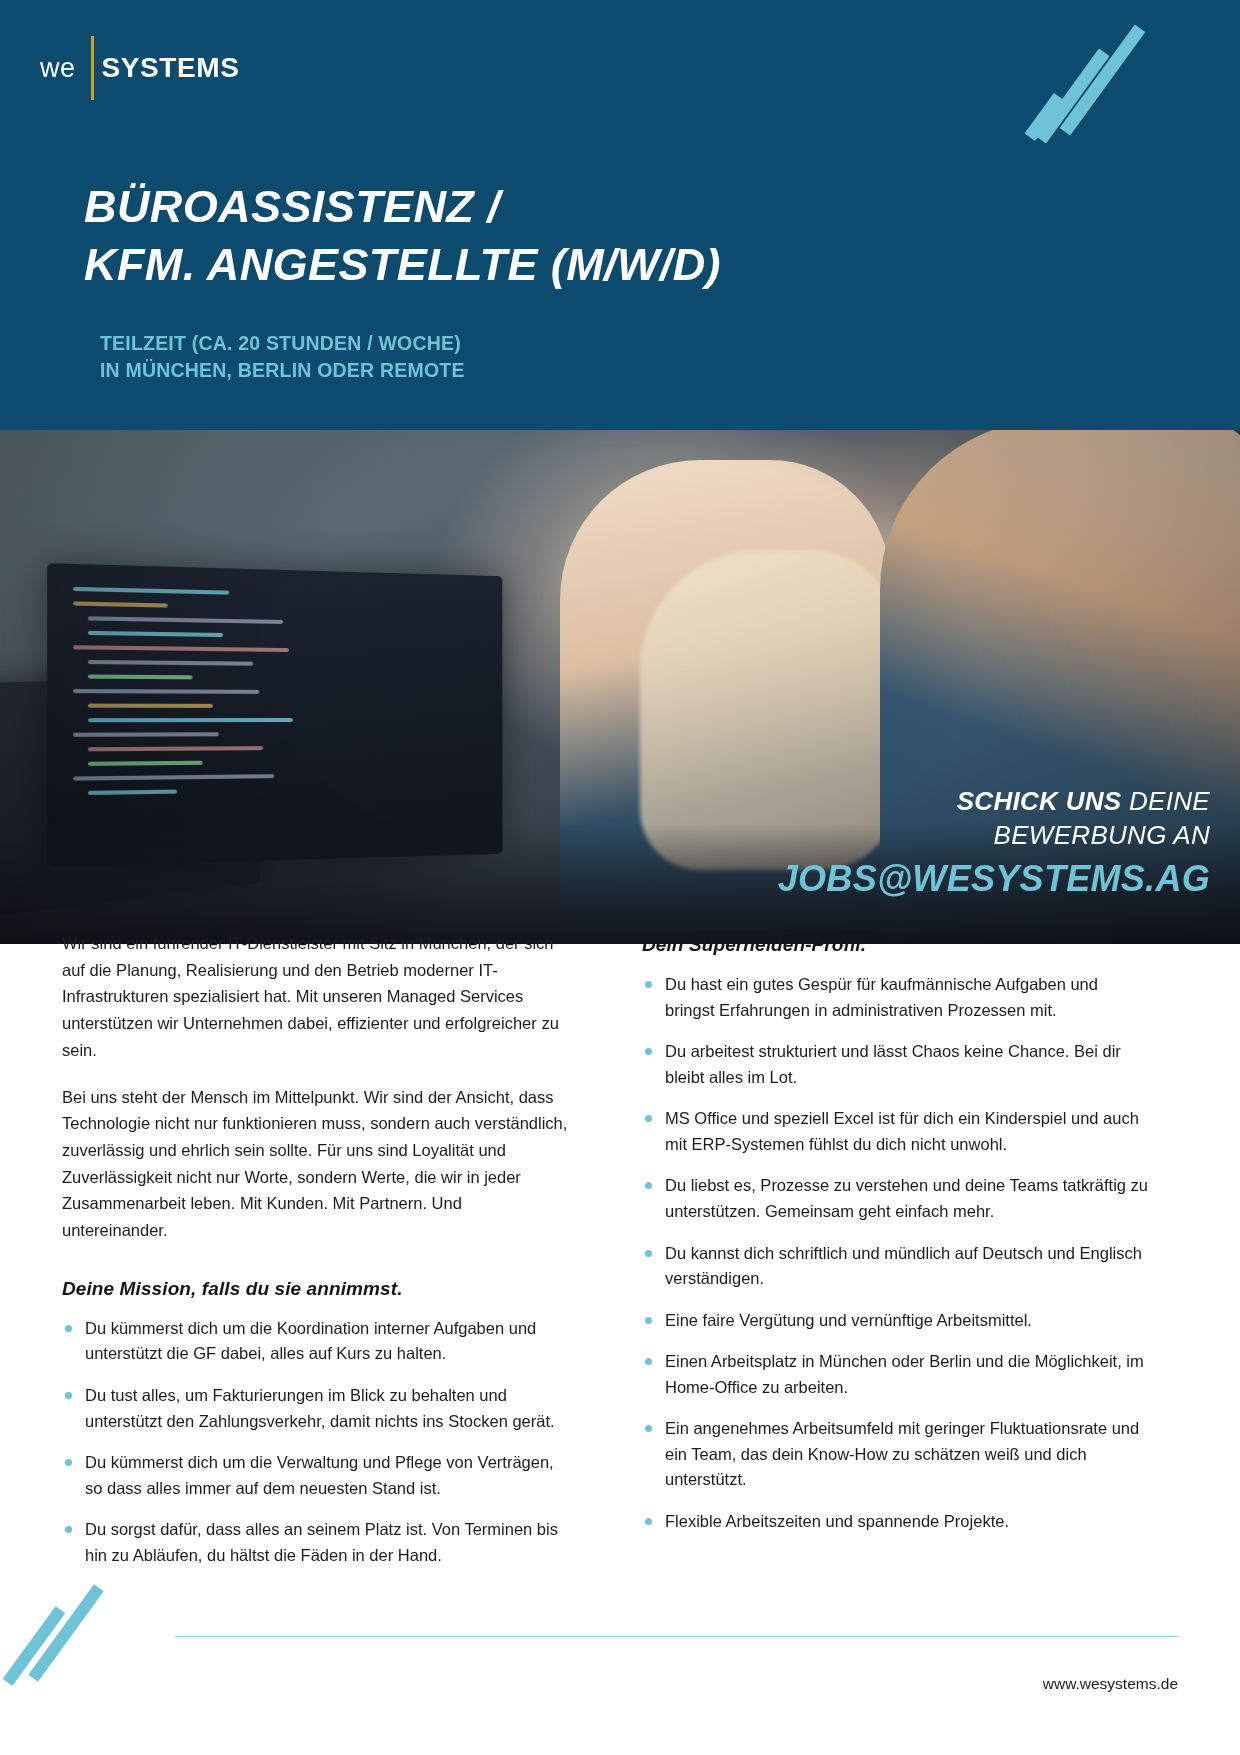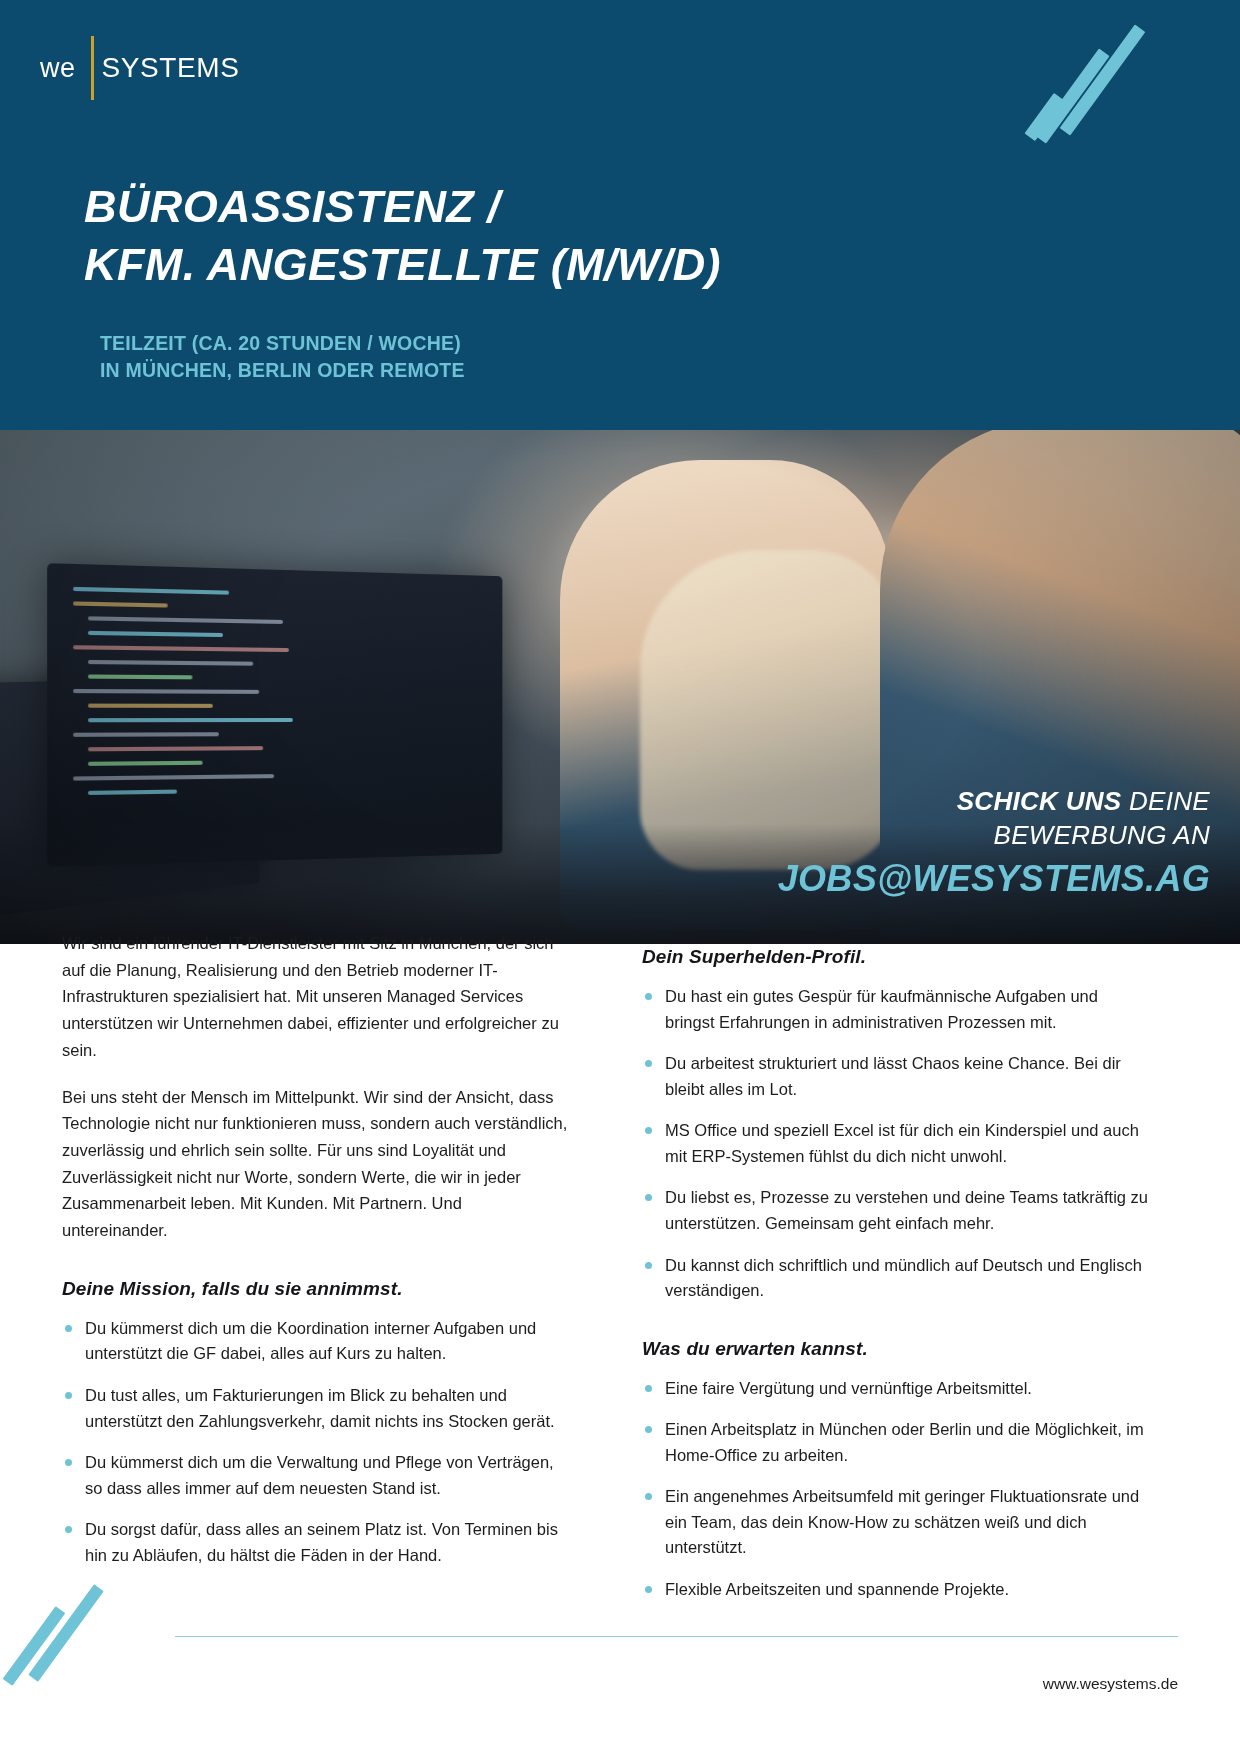--- a/index.html
+++ b/index.html
@@ -66,21 +66,21 @@
     position: absolute;
     left: 51px;
     top: -8px;
     width: 3px;
     height: 64px;
     background: #c9a227;
   }
   .logo-systems {
     color: #ffffff;
     font-size: 28px;
-    font-weight: 400;
+    font-weight: 700;
     letter-spacing: 0.6px;
     line-height: 1;
     padding-left: 12px;
   }
 
   .hero-title {
     position: absolute;
     left: 84px;
     top: 178px;
     color: #ffffff;
@@ -209,21 +209,21 @@
   .content {
     position: absolute;
     top: 930px;
     left: 0;
     width: 1240px;
     padding: 0 62px;
     display: flex;
     gap: 72px;
   }
   .col { width: 508px; }
-  .col-right { padding-top: 4px; margin-top: 12px; }
+  .col-right { padding-top: 4px; }
 
   p.para {
     font-size: 16.5px;
     line-height: 1.62;
     color: #1d1d1f;
     margin-bottom: 20px;
   }
   h2.section {
     font-size: 19px;
     font-style: italic;
@@ -372,21 +372,20 @@
     <div class="col col-right">
       <h2 class="section">Dein Superhelden-Profil.</h2>
       <ul class="bullets">
         <li>Du hast ein gutes Gespür für kaufmännische Aufgaben und bringst Erfahrungen in administrativen Prozessen mit.</li>
         <li>Du arbeitest strukturiert und lässt Chaos keine Chance. Bei dir bleibt alles im Lot.</li>
         <li>MS Office und speziell Excel ist für dich ein Kinderspiel und auch mit ERP-Systemen fühlst du dich nicht unwohl.</li>
         <li>Du liebst es, Prozesse zu verstehen und deine Teams tatkräftig zu unterstützen. Gemeinsam geht einfach mehr.</li>
         <li>Du kannst dich schriftlich und mündlich auf Deutsch und Englisch verständigen.</li>
       </ul>
 
-      <h2 class="section">Was du erwarten kannst.</h2>
       <ul class="bullets">
         <li>Eine faire Vergütung und vernünftige Arbeitsmittel.</li>
         <li>Einen Arbeitsplatz in München oder Berlin und die Möglichkeit, im Home-Office zu arbeiten.</li>
         <li>Ein angenehmes Arbeitsumfeld mit geringer Fluktuationsrate und ein Team, das dein Know-How zu schätzen weiß und dich unterstützt.</li>
         <li>Flexible Arbeitszeiten und spannende Projekte.</li>
       </ul>
     </div>
   </div>
 
   <div class="footer-line"></div>

